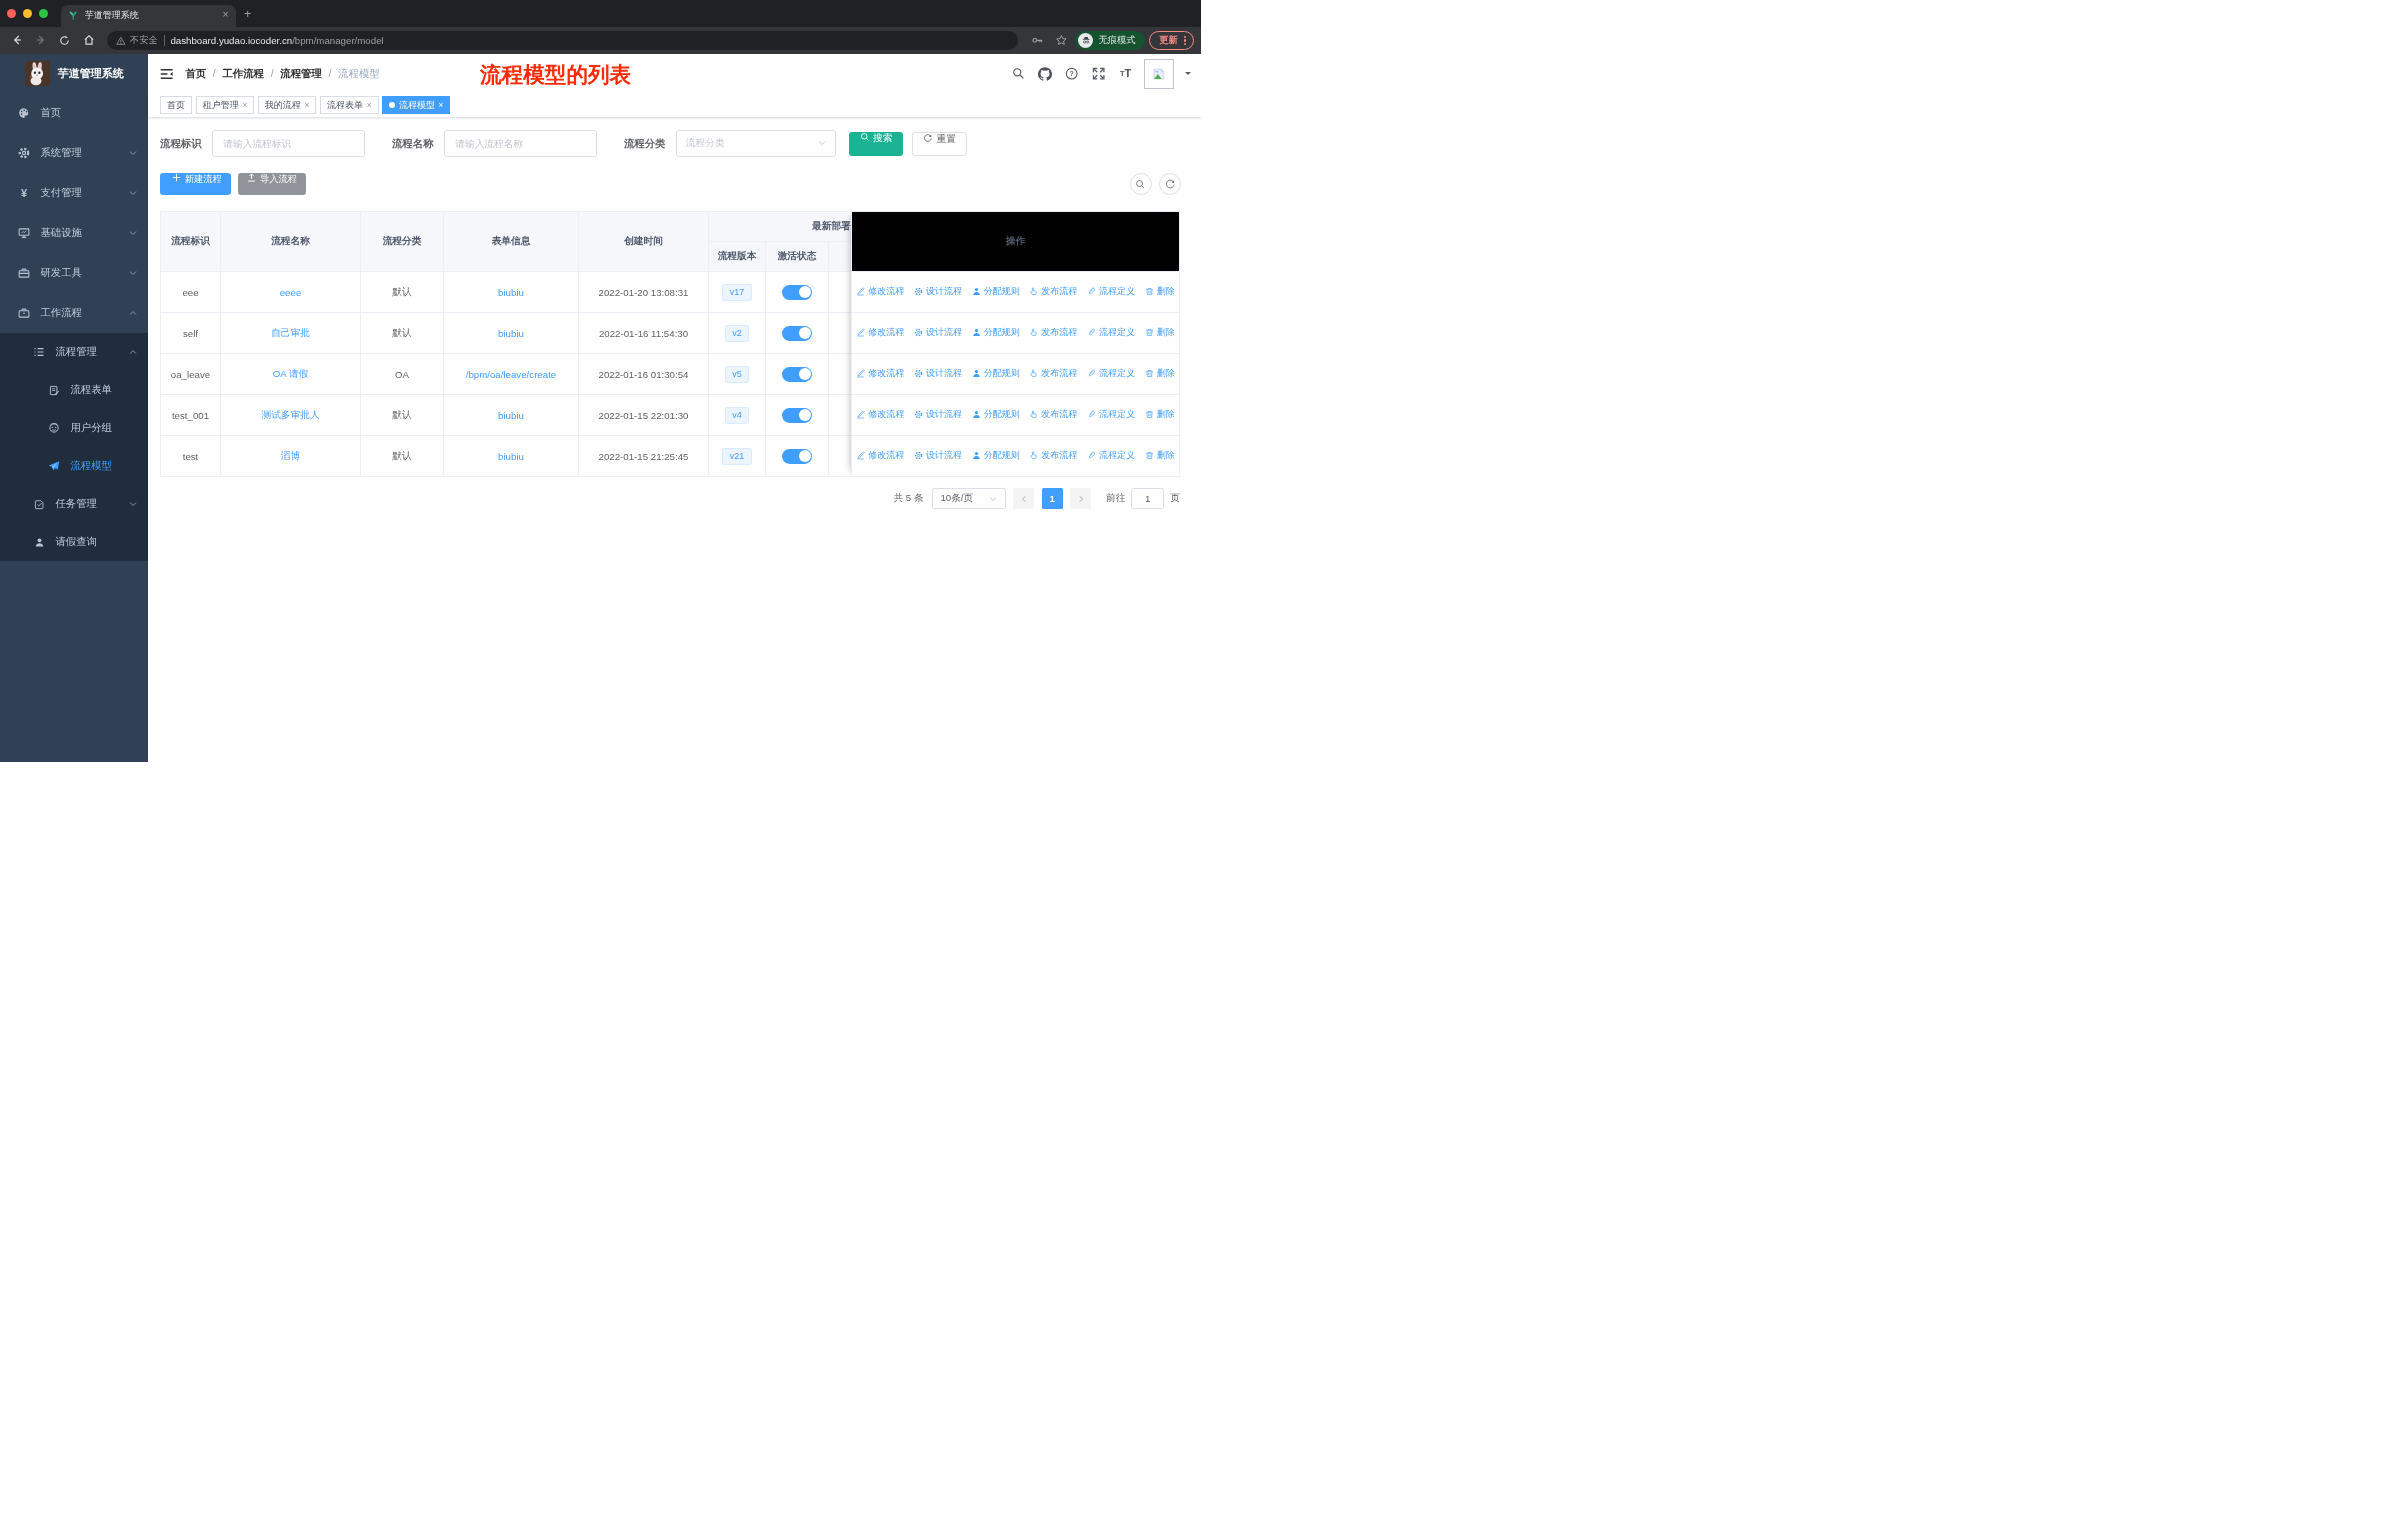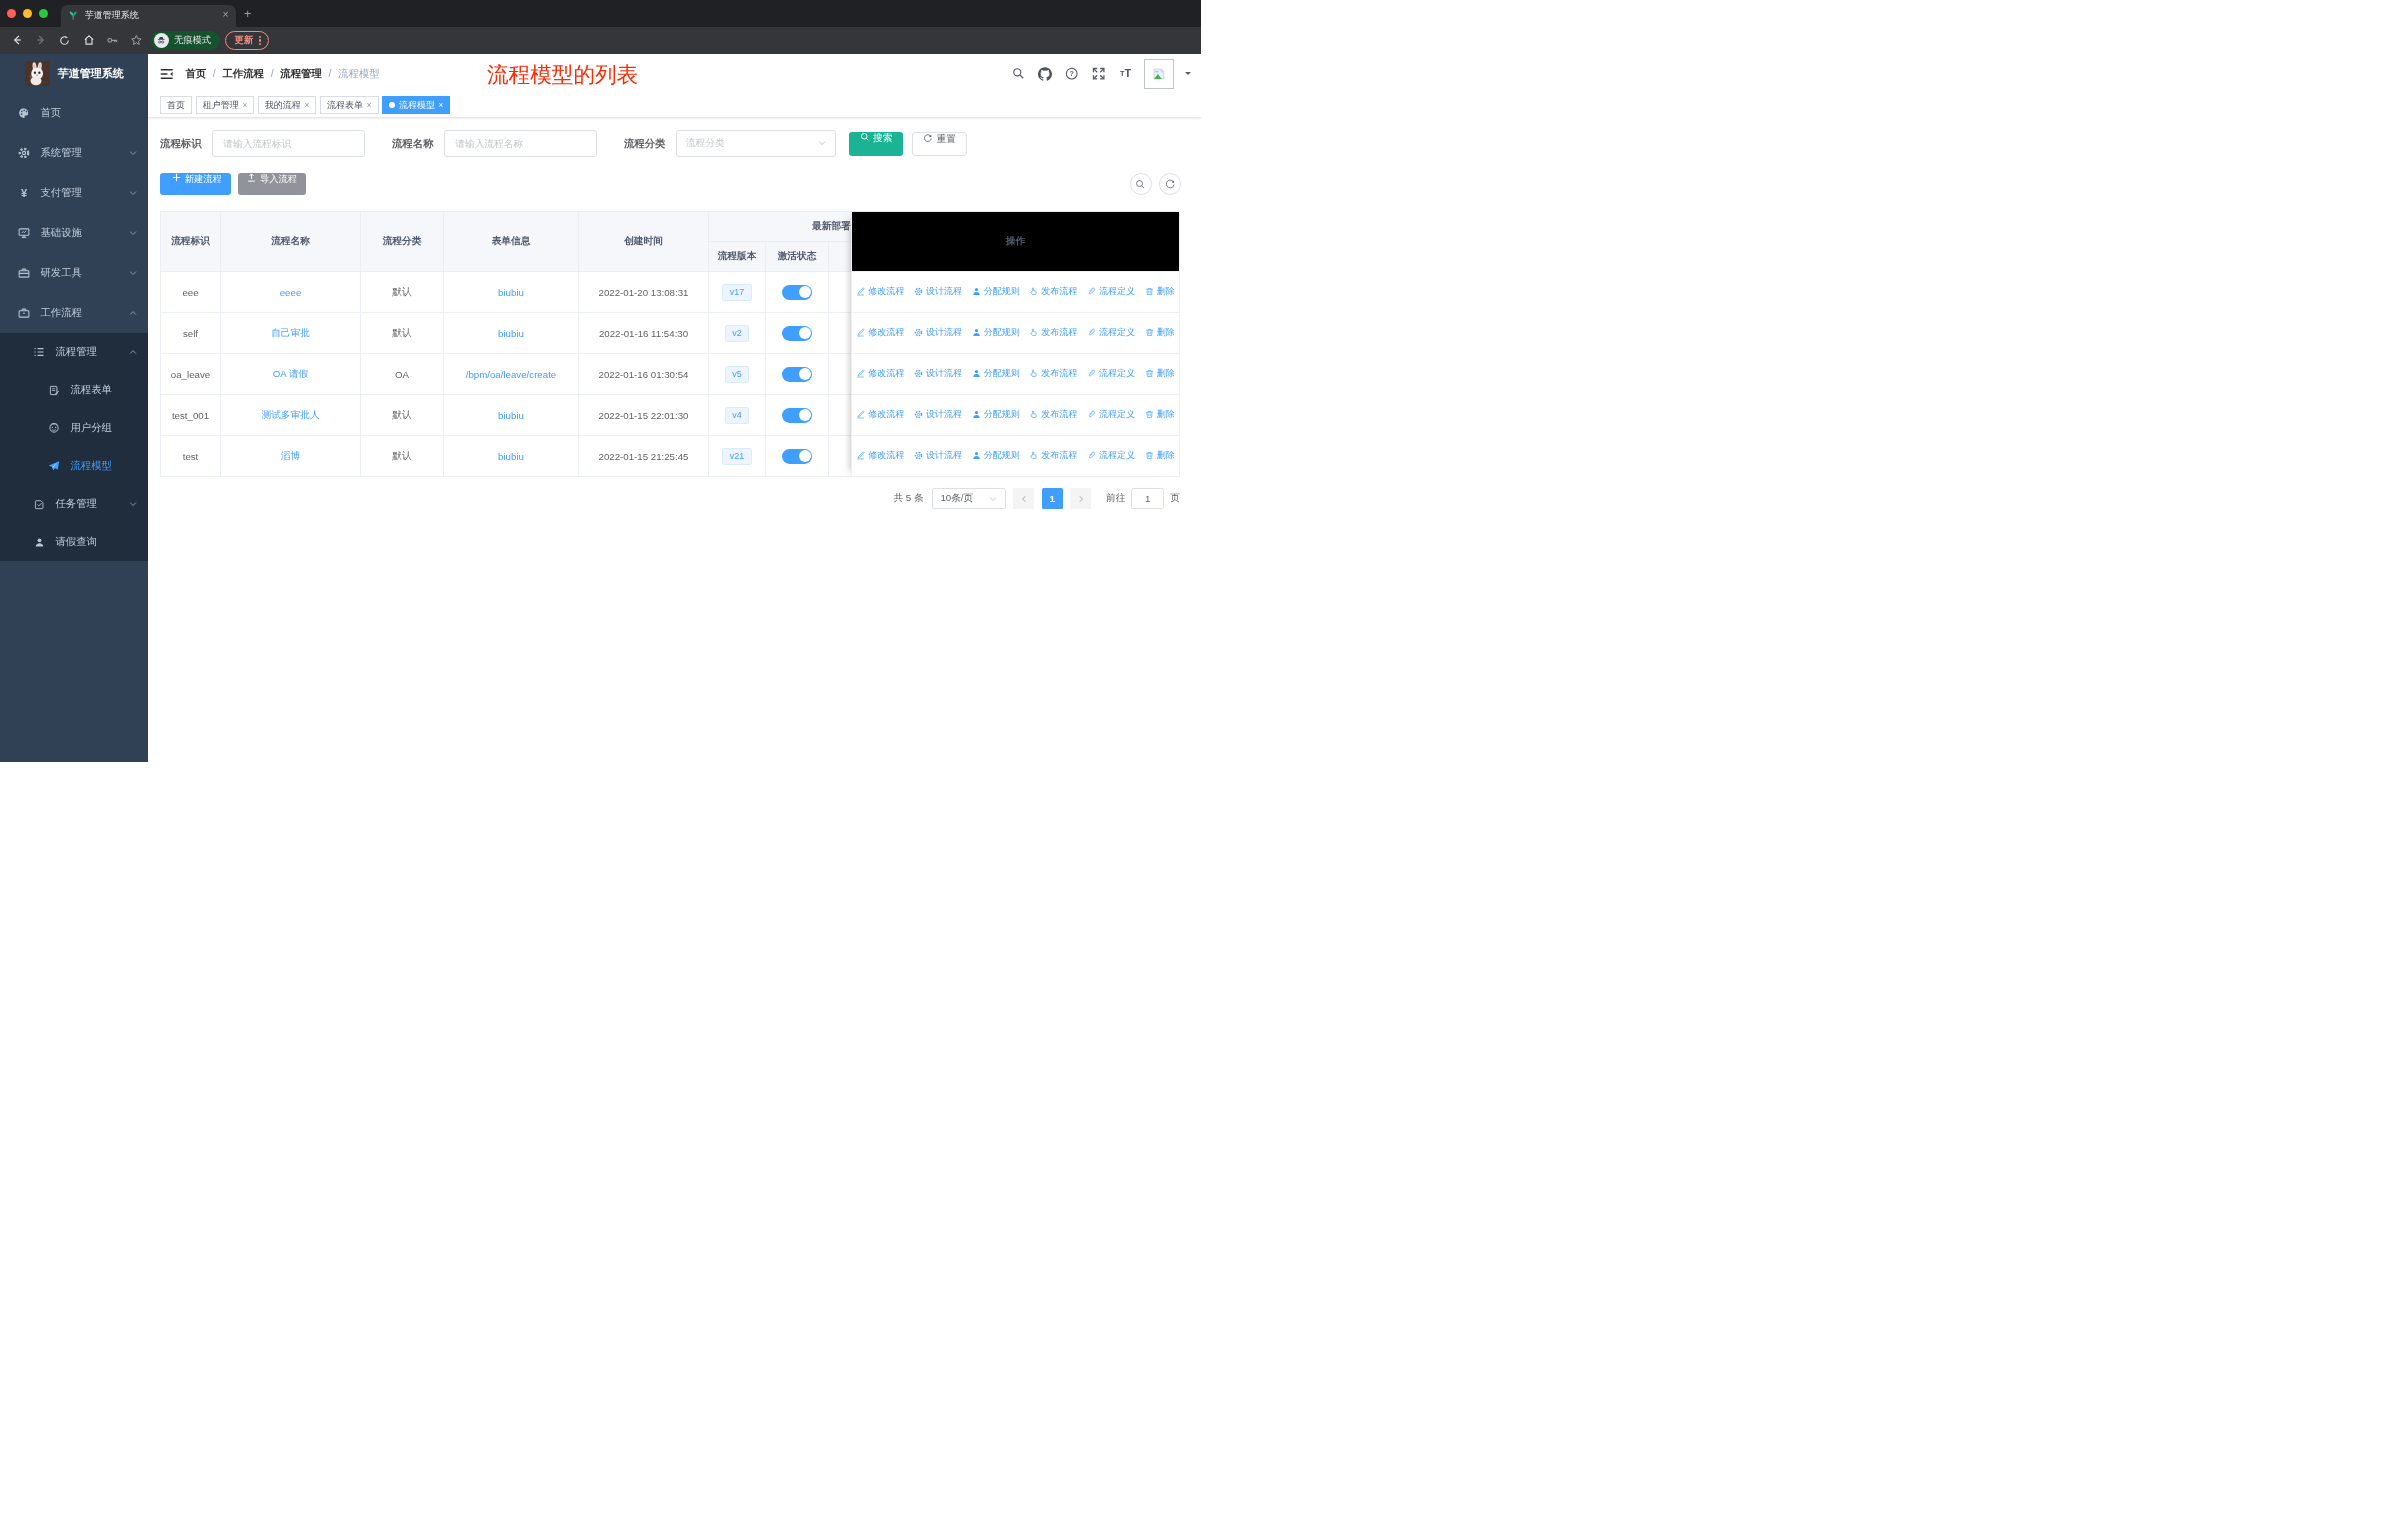--- a/index.html
+++ b/index.html
@@ -57,21 +57,21 @@
   .chev { color:#8a97a5; }
 
   
   .main-col { flex:1; display:flex; flex-direction:column; background:#fff; min-width:0; }
   .navbar { position:relative; height:39px; background:#fff; display:flex; align-items:center;
     padding:0 10.4px 0 12px; }
   .hamburger { margin-right:12px; cursor:pointer; }
   .crumbs { display:flex; align-items:center; gap:6.7px; font-size:10.4px; color:#303133; font-weight:bold; }
   .crumb-sep { color:#97a8be; font-weight:normal; }
   .crumb.last { color:#97a8be; font-weight:normal; }
-  .red-note { position:absolute; left:339px; top:6px; font-size:21.6px; font-weight:normal;
+  .red-note { position:absolute; left:332px; top:6px; font-size:21.6px; font-weight:bold;
     color:#fb2b05; white-space:nowrap; }
   .nav-right { margin-left:auto; display:flex; align-items:center; gap:10.4px; color:#5a5e66; }
   .nav-right .hico { width:16.4px; display:flex; justify-content:center; align-items:center; cursor:pointer; }
   .tT { font-weight:bold; color:#4d545c; font-size:11px; display:flex; align-items:flex-end; line-height:1; }
   .tT .small { font-size:7.4px; }
   .avatar-box { width:30px; height:30px; border:0.7px solid #c0c4cc; background:#fff; display:flex;
     align-items:center; justify-content:center; }
   .caret-down { width:0; height:0; border:3px solid transparent; border-top:3.7px solid #5a5e66; margin-top:3px; }
 
   .tagsbar { height:25px; background:#fff; border-bottom:0.7px solid #e4e7ed;
@@ -201,20 +201,32 @@
     <svg width="11" height="11" viewBox="0 0 16 16">
         <path d="M13.5 8A5.5 5.5 0 1 1 9.7 2.8" stroke="currentColor" stroke-width="1.6" fill="none"></path>
         <path d="M9.2 0.8v3.6h3.6z" fill="currentColor" transform="rotate(-12 11 2.6)"></path>
       </svg>
   </span>
   <span class="nav-ico">
     <svg width="12" height="12" viewBox="0 0 16 16">
         <path d="M2.5 7.5 8 2.5l5.5 5M4 6.8V13.5h8V6.8" stroke="currentColor" stroke-width="1.6" fill="none"></path>
       </svg>
   </span>
+  <div class="urlbar">
+    <span class="sec-label">
+      <svg width="9.7" height="9.7" viewBox="0 0 16 16">
+          <path d="M8 2 14.8 13.8H1.2z" stroke="#9aa0a6" stroke-width="1.3" fill="none"></path>
+          <path d="M8 6.3v3.6" stroke="#9aa0a6" stroke-width="1.4"></path>
+          <circle cx="8" cy="11.8" r=".9" fill="#9aa0a6"></circle>
+        </svg>
+      <span>不安全</span>
+    </span>
+    <span class="url-divider"></span>
+    <span class="url-text"><span>dashboard.yudao.iocoder.cn</span><span class="path">/bpm/manager/model</span></span>
+  </div>
   <span class="nav-ico">
     <svg width="12.7" height="12.7" viewBox="0 0 18 18">
         <circle cx="5.4" cy="9" r="2.7" stroke="#9aa0a6" stroke-width="1.6" fill="none"></circle>
         <path d="M8.1 9h7M12.6 9v2.8M15.1 9v2.2" stroke="#9aa0a6" stroke-width="1.6" fill="none"></path>
       </svg>
   </span>
   <span class="nav-ico">
     <svg width="12.7" height="12.7" viewBox="0 0 18 18">
         <path d="M9 2.2l2 4.3 4.7.5-3.5 3.2.9 4.6L9 12.5l-4.1 2.3.9-4.6L2.3 7l4.7-.5z" stroke="#9aa0a6" stroke-width="1.4" fill="none"></path>
       </svg>

